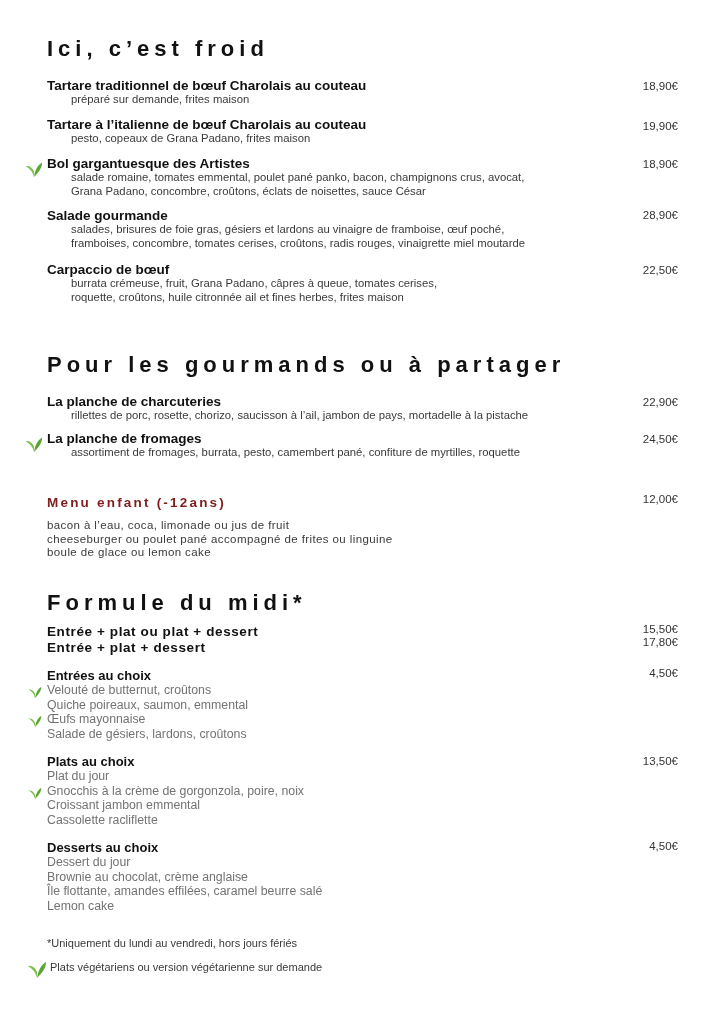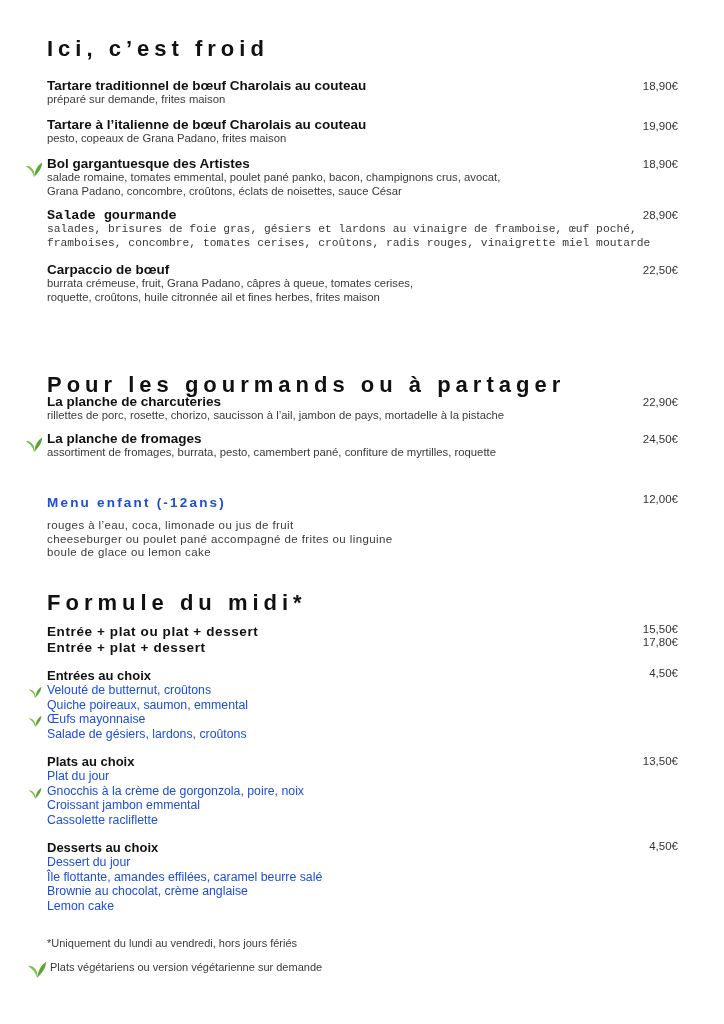--- a/index.html
+++ b/index.html
@@ -7,28 +7,28 @@
     width: 724px; height: 1024px; position: relative; overflow: hidden;
     font-family: "Liberation Sans", "DejaVu Sans", sans-serif; color: #1a1a1a;
   }
   .abs { position: absolute; }
   .section-title {
     position: absolute; left: 47px; font-weight: bold; font-size: 22px;
     letter-spacing: 5px; color: #111;
   }
   .item { position: absolute; left: 47px; width: 640px; }
   .item-name { font-weight: bold; font-size: 13.5px; line-height: 15px; color: #111; }
-  .item-desc { font-size: 11.3px; line-height: 13.5px; color: #3a3a3a; }
+  .item-desc { font-size: 11.3px; line-height: 13.5px; color: #3a3a3a; margin-left: 24px; }
   .price { position: absolute; right: 46px; font-size: 11.5px; color: #333; }
   .leaf { position: absolute; width: 18px; height: 20px; }
-  .menu-enfant-title { font-weight: bold; font-size: 13.5px; letter-spacing: 2.2px; color: #1d4ed8; }
+  .menu-enfant-title { font-weight: bold; font-size: 13.5px; letter-spacing: 2.2px; color: #7f1d1d; }
   .mono-desc { font-size: 11.5px; line-height: 13.5px; color: #3a3a3a; letter-spacing: 0.4px; }
   .formule-line { font-weight: bold; font-size: 13.5px; line-height: 16px; color: #111; letter-spacing: 0.6px; }
   .choice-title { font-weight: bold; font-size: 13px; line-height: 15px; color: #111; }
-  .choice-line { font-size: 12.3px; line-height: 14.7px; color: #1d4ed8; }
+  .choice-line { font-size: 12.3px; line-height: 14.7px; color: #737373; }
   .foot { font-size: 11px; color: #3a3a3a; }
 </style>
 </head>
 <body>
 
 <svg width="0" height="0" style="position:absolute">
   <defs>
     <symbol id="leaf" viewBox="0 0 20 22">
       <path d="M10 21 C9 16 6 12 1 9 C4 8 8 10 10 15 Z" fill="#7cc24a"></path>
       <path d="M10 21 C11 14 14 8 19 5 C19 11 15 16 10 21 Z" fill="#5aa532"></path>
@@ -53,55 +53,55 @@
 <svg class="leaf" style="left:25px;top:158px;">
     <use href="#leaf"></use>
   </svg>
 <div class="item" style="top:156px;">
   <div class="item-name">Bol gargantuesque des Artistes</div>
   <div class="item-desc">salade romaine, tomates emmental, poulet pané panko, bacon, champignons crus, avocat,</div>
   <div class="item-desc">Grana Padano, concombre, croûtons, éclats de noisettes, sauce César</div>
 </div>
 <div class="price" style="top:158px;">18,90€</div>
 
-<div class="item" style="top:208px;font-family:Liberation Mono, monospace;">
+<div class="item" style="top:208px;">
   <div class="item-name">Salade gourmande</div>
   <div class="item-desc">salades, brisures de foie gras, gésiers et lardons au vinaigre de framboise, œuf poché,</div>
   <div class="item-desc">framboises, concombre, tomates cerises, croûtons, radis rouges, vinaigrette miel moutarde</div>
 </div>
 <div class="price" style="top:209px;">28,90€</div>
 
 <div class="item" style="top:262px;">
   <div class="item-name">Carpaccio de bœuf</div>
   <div class="item-desc">burrata crémeuse, fruit, Grana Padano, câpres à queue, tomates cerises,</div>
   <div class="item-desc">roquette, croûtons, huile citronnée ail et fines herbes, frites maison</div>
 </div>
 <div class="price" style="top:264px;">22,50€</div>
 
-<div class="section-title" style="top:352px;margin-top:20px;">Pour les gourmands ou à partager</div>
+<div class="section-title" style="top:352px;">Pour les gourmands ou à partager</div>
 
 <div class="item" style="top:394px;">
   <div class="item-name">La planche de charcuteries</div>
   <div class="item-desc">rillettes de porc, rosette, chorizo, saucisson à l’ail, jambon de pays, mortadelle à la pistache</div>
 </div>
 <div class="price" style="top:396px;">22,90€</div>
 
 <svg class="leaf" style="left:25px;top:433px;">
     <use href="#leaf"></use>
   </svg>
 <div class="item" style="top:431px;">
   <div class="item-name">La planche de fromages</div>
   <div class="item-desc">assortiment de fromages, burrata, pesto, camembert pané, confiture de myrtilles, roquette</div>
 </div>
 <div class="price" style="top:433px;">24,50€</div>
 
 <div class="abs menu-enfant-title" style="left:47px;top:495px;">Menu enfant (-12ans)</div>
 <div class="price" style="top:493px;">12,00€</div>
 <div class="abs" style="left:47px;top:519px;">
-  <div class="mono-desc">rouges à l’eau, coca, limonade ou jus de fruit</div>
+  <div class="mono-desc">bacon à l’eau, coca, limonade ou jus de fruit</div>
   <div class="mono-desc">cheeseburger ou poulet pané accompagné de frites ou linguine</div>
   <div class="mono-desc">boule de glace ou lemon cake</div>
 </div>
 
 <div class="section-title" style="top:590px;">Formule du midi*</div>
 
 <div class="abs" style="left:47px;top:624px;">
   <div class="formule-line">Entrée + plat ou plat + dessert</div>
   <div class="formule-line">Entrée + plat + dessert</div>
 </div>
@@ -133,22 +133,22 @@
   <div class="choice-line">Cassolette racliflette</div>
 </div>
 <div class="price" style="top:755px;">13,50€</div>
 <svg class="leaf" style="left:28px;top:784px;width:14px;height:16px;">
     <use href="#leaf"></use>
   </svg>
 
 <div class="abs" style="left:47px;top:840px;">
   <div class="choice-title">Desserts au choix</div>
   <div class="choice-line">Dessert du jour</div>
+  <div class="choice-line">Brownie au chocolat, crème anglaise</div>
   <div class="choice-line">Île flottante, amandes effilées, caramel beurre salé</div>
-  <div class="choice-line">Brownie au chocolat, crème anglaise</div>
   <div class="choice-line">Lemon cake</div>
 </div>
 <div class="price" style="top:840px;">4,50€</div>
 
 <div class="abs foot" style="left:47px;top:937px;">*Uniquement du lundi au vendredi, hors jours fériés</div>
 <svg class="leaf" style="left:27px;top:957px;width:20px;height:22px;">
     <use href="#leaf"></use>
   </svg>
 <div class="abs foot" style="left:50px;top:961px;">Plats végétariens ou version végétarienne sur demande</div>
 

